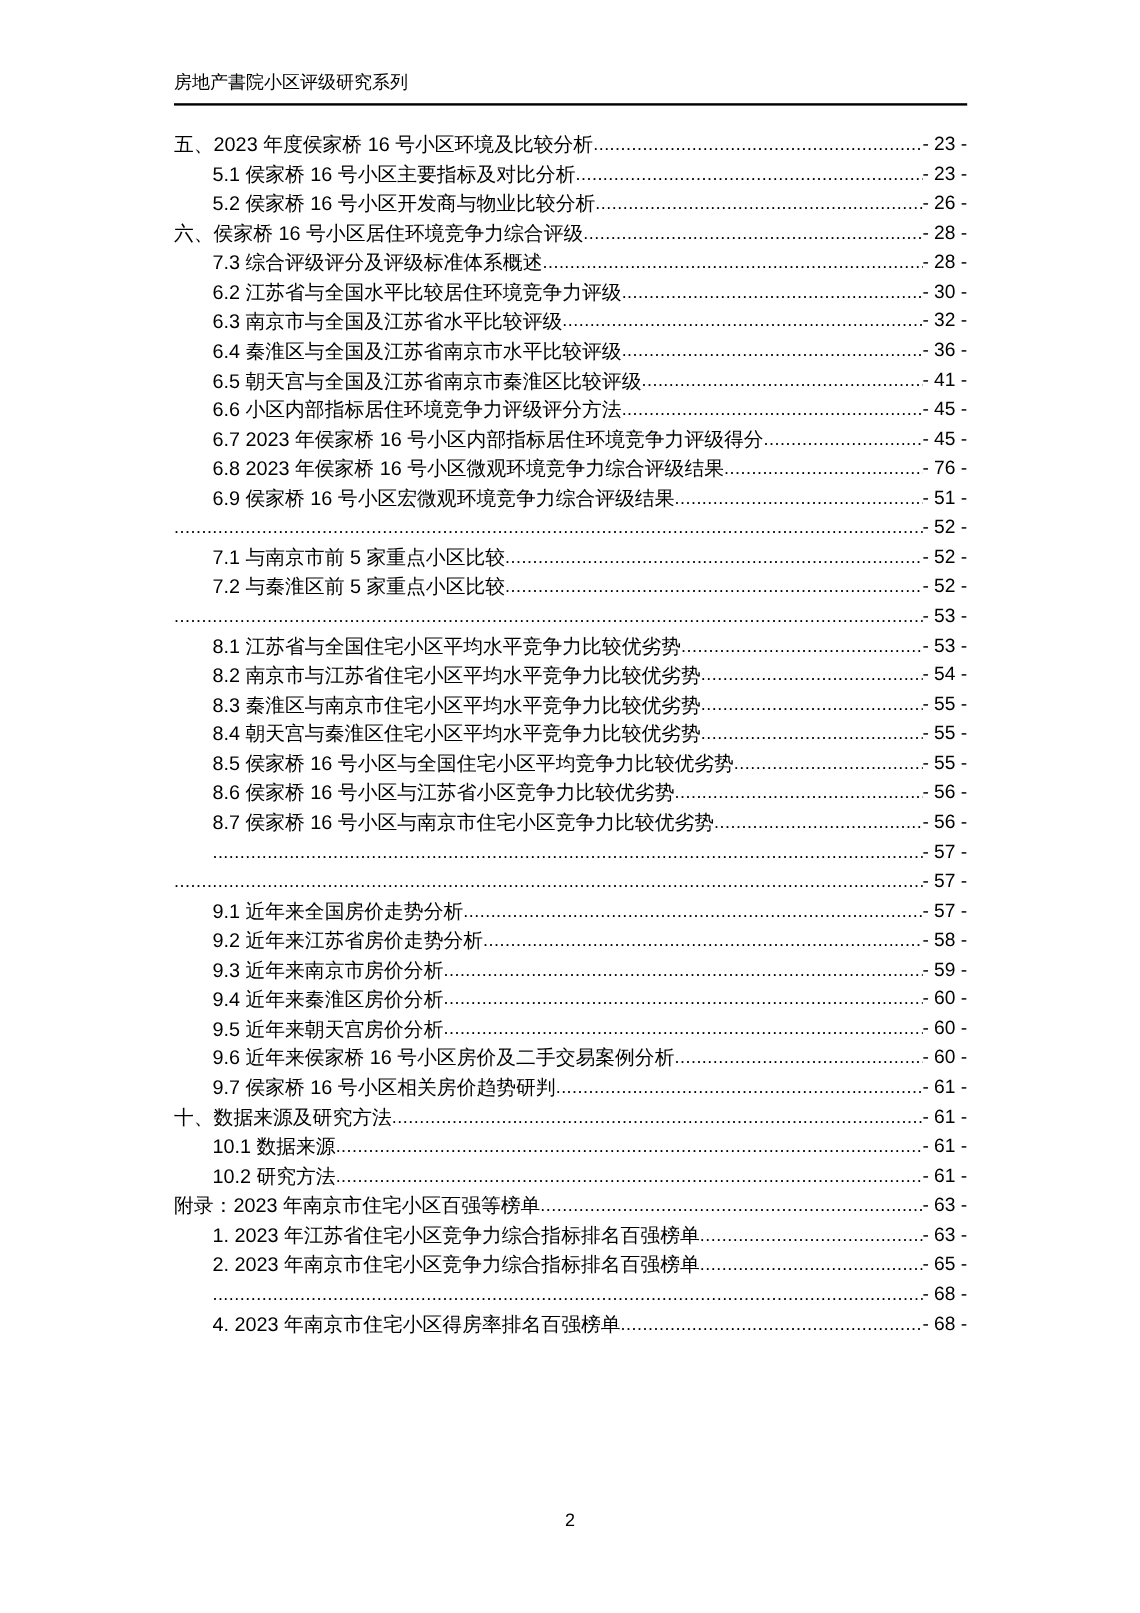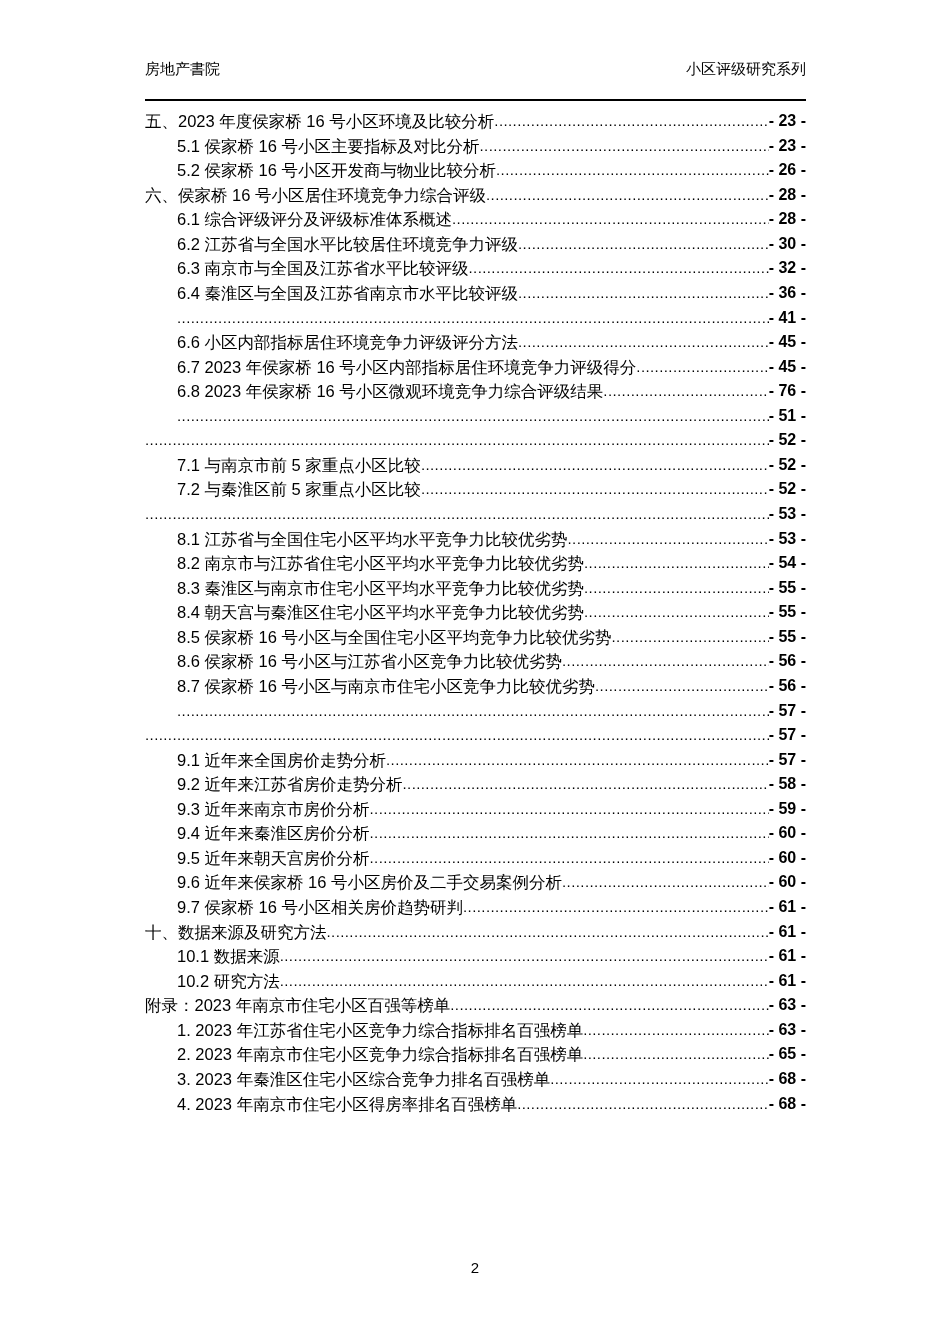--- a/index.html
+++ b/index.html
@@ -9,23 +9,23 @@
     color: #000000;
     font-family: "Liberation Sans", "DejaVu Sans", sans-serif;
     position: relative;
     overflow: hidden;
   }
   .page { position: absolute; left: 0; top: 0; width: 950px; height: 1344px; }
 
   .header {
     position: absolute;
     left: 145px; top: 58px; width: 661px;
-    display: flex; justify-content: space-between; align-items: flex-end;
+    display: flex; justify-content: flex-start; align-items: flex-end;
     font-size: 15px; line-height: 21px;
-    padding-bottom: 20px;
+    padding-bottom: 7px;
     border-bottom: 2px solid #000000;
   }
 
   .toc {
     position: absolute;
     left: 145px; top: 109px; width: 661px;
   }
   .toc-entry {
     display: flex; align-items: center;
     line-height: 24.57px;
@@ -34,21 +34,21 @@
     cursor: pointer;
   }
   .toc-entry.level-2 { padding-left: 32px; }
   .toc-label { flex: 0 0 auto; }
   .toc-dots {
     flex: 1 1 auto; min-width: 0;
     overflow: hidden; white-space: nowrap;
     font-size: 15px;
     letter-spacing: 0.4px;
   }
-  .toc-page { flex: 0 0 auto; font-size: 16px; font-weight: bold; }
+  .toc-page { flex: 0 0 auto; font-size: 16px; }
 
   .footer {
     position: absolute;
     left: 0; top: 1258px; width: 950px;
     text-align: center;
     font-size: 15px; line-height: 20px;
   }
 </style>
 </head>
 <body>
@@ -75,59 +75,61 @@
     <span class="toc-label">5.2 侯家桥 16 号小区开发商与物业比较分析</span>
     <span class="toc-dots">............................................................................................................................................................................................................................................................................................................</span>
     <span class="toc-page">- 26 -</span>
   </div>
       <div class="toc-entry level-1">
     <span class="toc-label">六、侯家桥 16 号小区居住环境竞争力综合评级</span>
     <span class="toc-dots">............................................................................................................................................................................................................................................................................................................</span>
     <span class="toc-page">- 28 -</span>
   </div>
       <div class="toc-entry level-2">
-    <span class="toc-label">6.1 综合评级评分及评级标准体系概述</span>
+    <span class="toc-label">7.3 综合评级评分及评级标准体系概述</span>
     <span class="toc-dots">............................................................................................................................................................................................................................................................................................................</span>
     <span class="toc-page">- 28 -</span>
   </div>
       <div class="toc-entry level-2">
     <span class="toc-label">6.2 江苏省与全国水平比较居住环境竞争力评级</span>
     <span class="toc-dots">............................................................................................................................................................................................................................................................................................................</span>
     <span class="toc-page">- 30 -</span>
   </div>
       <div class="toc-entry level-2">
     <span class="toc-label">6.3 南京市与全国及江苏省水平比较评级</span>
     <span class="toc-dots">............................................................................................................................................................................................................................................................................................................</span>
     <span class="toc-page">- 32 -</span>
   </div>
       <div class="toc-entry level-2">
     <span class="toc-label">6.4 秦淮区与全国及江苏省南京市水平比较评级</span>
     <span class="toc-dots">............................................................................................................................................................................................................................................................................................................</span>
     <span class="toc-page">- 36 -</span>
   </div>
       <div class="toc-entry level-2">
+    <span class="toc-label">6.5 朝天宫与全国及江苏省南京市秦淮区比较评级</span>
     <span class="toc-dots">............................................................................................................................................................................................................................................................................................................</span>
     <span class="toc-page">- 41 -</span>
   </div>
       <div class="toc-entry level-2">
     <span class="toc-label">6.6 小区内部指标居住环境竞争力评级评分方法</span>
     <span class="toc-dots">............................................................................................................................................................................................................................................................................................................</span>
     <span class="toc-page">- 45 -</span>
   </div>
       <div class="toc-entry level-2">
     <span class="toc-label">6.7 2023 年侯家桥 16 号小区内部指标居住环境竞争力评级得分</span>
     <span class="toc-dots">............................................................................................................................................................................................................................................................................................................</span>
     <span class="toc-page">- 45 -</span>
   </div>
       <div class="toc-entry level-2">
     <span class="toc-label">6.8 2023 年侯家桥 16 号小区微观环境竞争力综合评级结果</span>
     <span class="toc-dots">............................................................................................................................................................................................................................................................................................................</span>
     <span class="toc-page">- 76 -</span>
   </div>
       <div class="toc-entry level-2">
+    <span class="toc-label">6.9 侯家桥 16 号小区宏微观环境竞争力综合评级结果</span>
     <span class="toc-dots">............................................................................................................................................................................................................................................................................................................</span>
     <span class="toc-page">- 51 -</span>
   </div>
       <div class="toc-entry level-1">
     <span class="toc-dots">............................................................................................................................................................................................................................................................................................................</span>
     <span class="toc-page">- 52 -</span>
   </div>
       <div class="toc-entry level-2">
     <span class="toc-label">7.1 与南京市前 5 家重点小区比较</span>
     <span class="toc-dots">............................................................................................................................................................................................................................................................................................................</span>
@@ -244,21 +246,20 @@
     <span class="toc-label">1. 2023 年江苏省住宅小区竞争力综合指标排名百强榜单</span>
     <span class="toc-dots">............................................................................................................................................................................................................................................................................................................</span>
     <span class="toc-page">- 63 -</span>
   </div>
       <div class="toc-entry level-2">
     <span class="toc-label">2. 2023 年南京市住宅小区竞争力综合指标排名百强榜单</span>
     <span class="toc-dots">............................................................................................................................................................................................................................................................................................................</span>
     <span class="toc-page">- 65 -</span>
   </div>
       <div class="toc-entry level-2">
-    <span class="toc-label">3. 2023 年秦淮区住宅小区综合竞争力排名百强榜单</span>
     <span class="toc-dots">............................................................................................................................................................................................................................................................................................................</span>
     <span class="toc-page">- 68 -</span>
   </div>
       <div class="toc-entry level-2">
     <span class="toc-label">4. 2023 年南京市住宅小区得房率排名百强榜单</span>
     <span class="toc-dots">............................................................................................................................................................................................................................................................................................................</span>
     <span class="toc-page">- 68 -</span>
   </div>
     </div>
 

